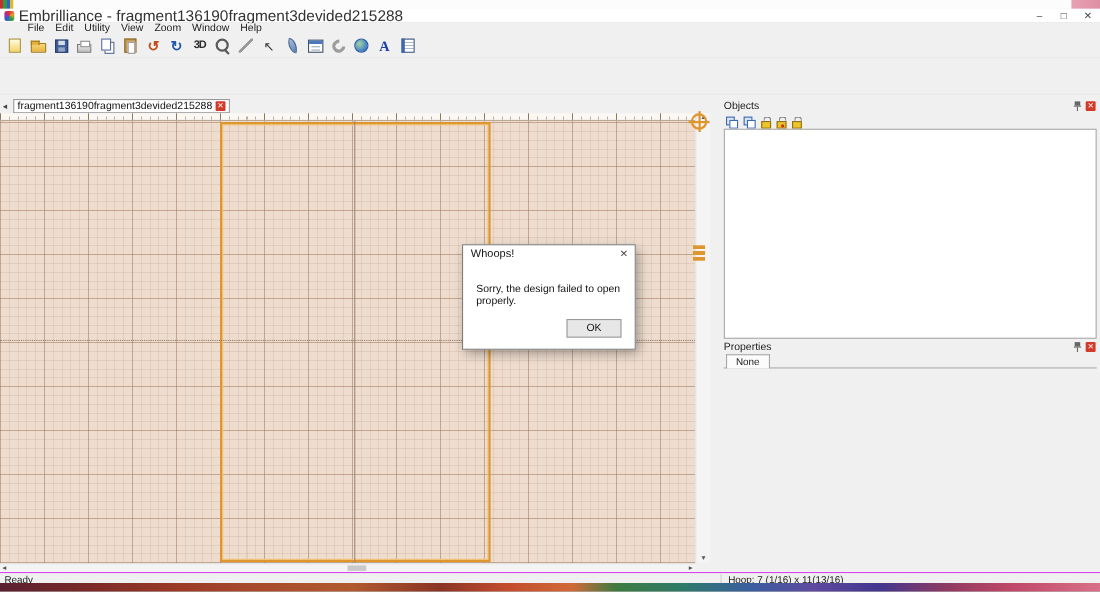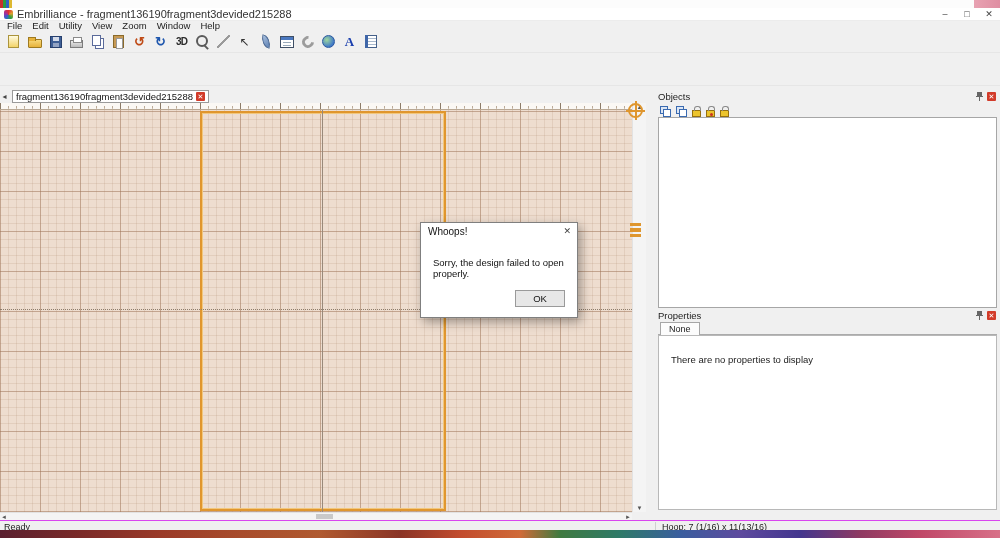--- a/index.html
+++ b/index.html
@@ -10,26 +10,26 @@
 
 #strip-top{left:0;top:0;width:1000px;height:8px;background:#fcfcfc}
 #strip-top .ts-logo{left:0;top:0;width:12px;height:8px;background:linear-gradient(90deg,#c83030 0 3px,#2f9a40 3px 6px,#3060c8 6px 9px,#ddb830 9px 12px)}
 #strip-top .ts-right{right:0;top:0;width:26px;height:8px;background:linear-gradient(90deg,#e8a2b2,#df8ea2)}
 #strip-bottom{left:0;top:530px;width:1000px;height:8px;
 background:linear-gradient(90deg,#5a2030 0,#7a2a28 8%,#9a3a28 16%,#a84c2c 24%,#b05a30 32%,#8a3426 40%,#c24c2e 46%,#d06a38 52%,#3f7a40 56%,#2e7a68 62%,#3a5e9e 68%,#5e4a9e 74%,#43368e 80%,#8e3a62 86%,#c04868 92%,#d87088 100%)}
 
 
 #titlebar{left:0;top:8px;width:1000px;height:13px;background:#fff;display:flex;align-items:center;border-bottom:1px solid #ececec}
 #titlebar .appicon{width:9px;height:9px;margin:0 4px 0 4px;border-radius:2px;background:conic-gradient(#e03030,#e0a030,#30a040,#3060d0,#a030a0,#e03030)}
-#titlebar .ttl{font-size:11px;color:#333;white-space:nowrap}
+#titlebar .ttl{font-size:14px;color:#333;white-space:nowrap}
 #titlebar .wbtns{margin-left:auto;display:flex}
 .wbtn{width:22px;height:13px;text-align:center;font-size:9px;line-height:13px;color:#444;cursor:default}
 
 
-#menubar{left:0;top:21px;width:888px;height:10px;display:flex;align-items:center;padding-left:2px;background:#f0f0f0}
+#menubar{left:0;top:21px;width:888px;height:10px;display:flex;align-items:center;padding-left:20px;background:#f0f0f0}
 .menu-item{padding:0 5px;font-size:9.5px;line-height:10px;color:#222}
 
 
 #toolbar{left:0;top:31px;width:1000px;height:22px;display:flex;align-items:center;padding-left:3px;background:#f0f0f0;border-bottom:1px solid #e6e6e6}
 .tbtn{width:21px;height:20px;display:flex;align-items:center;justify-content:center;position:relative}
 .ic{display:inline-block;position:relative}
 .ic-new{width:11px;height:13px;background:linear-gradient(#fffbe0,#f3d468);border:1px solid #ab943c}
 .ic-open{width:14px;height:9px;margin-top:4px;background:linear-gradient(#f7d87a,#e7b23a);border:1px solid #9e7a20;border-radius:1px}
 .ic-open::before{content:"";position:absolute;top:-3px;left:-1px;width:6px;height:3px;background:#e7b23a;border:1px solid #9e7a20;border-bottom:none}
 .ic-save{width:12px;height:12px;background:#3e5f96;border:1px solid #263f6d}
@@ -323,23 +323,20 @@
             <rect x="1" width="5" height="4" fill="#666"></rect>
             <rect y="4" width="7" height="1" fill="#666"></rect>
             <rect x="3" y="5" width="1" height="4" fill="#666"></rect>
           </svg>
         <span class="xbadge">✕</span>
       </span>
     </div>
     <div id="proptabs">
       <span class="ptab">None</span>
     </div>
-    <div id="propcontent">
-      <span class="emptymsg">There are no properties to display</span>
-    </div>
   </div>
 
   <div id="statusbar" class="abs">
     <span class="ready">Ready</span>
     <span class="sdivider"></span>
     <span class="hooptxt">Hoop: 7 (1/16) x 11(13/16)</span>
   </div>
 
   <div id="strip-bottom" class="abs"></div>
 

